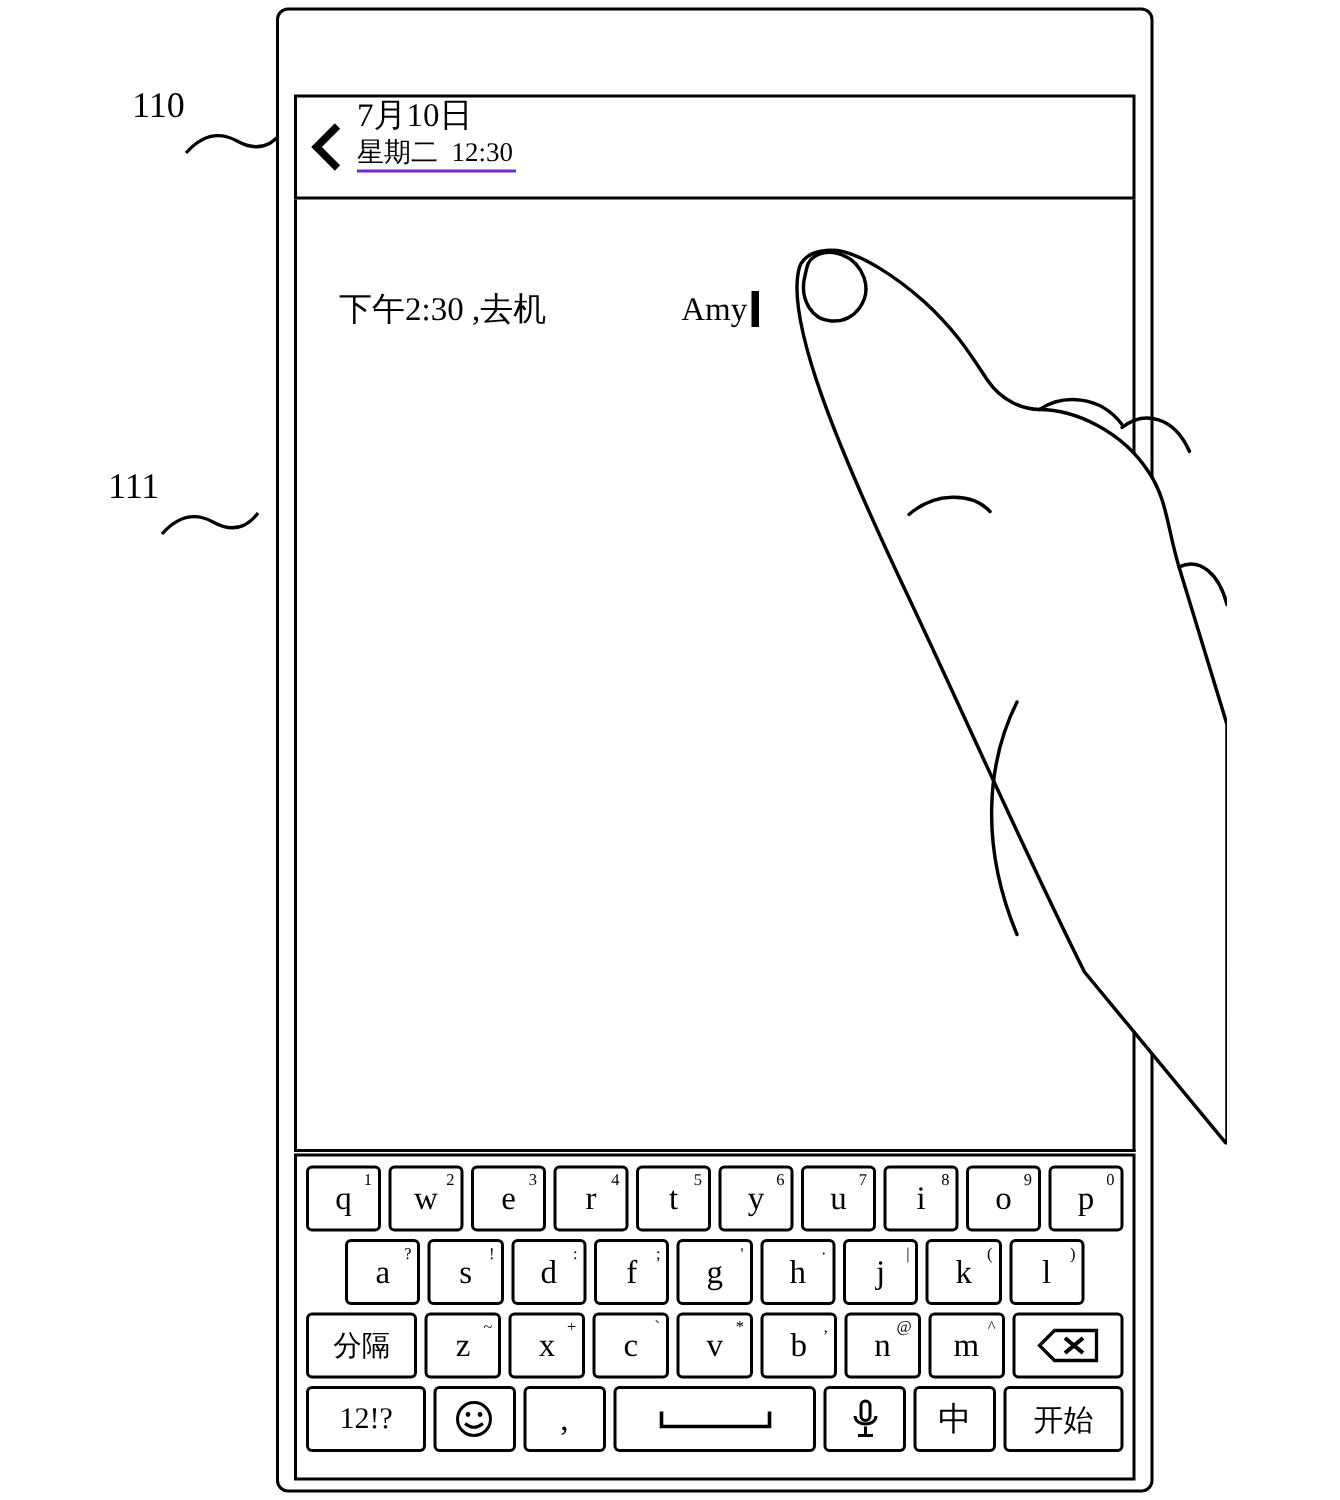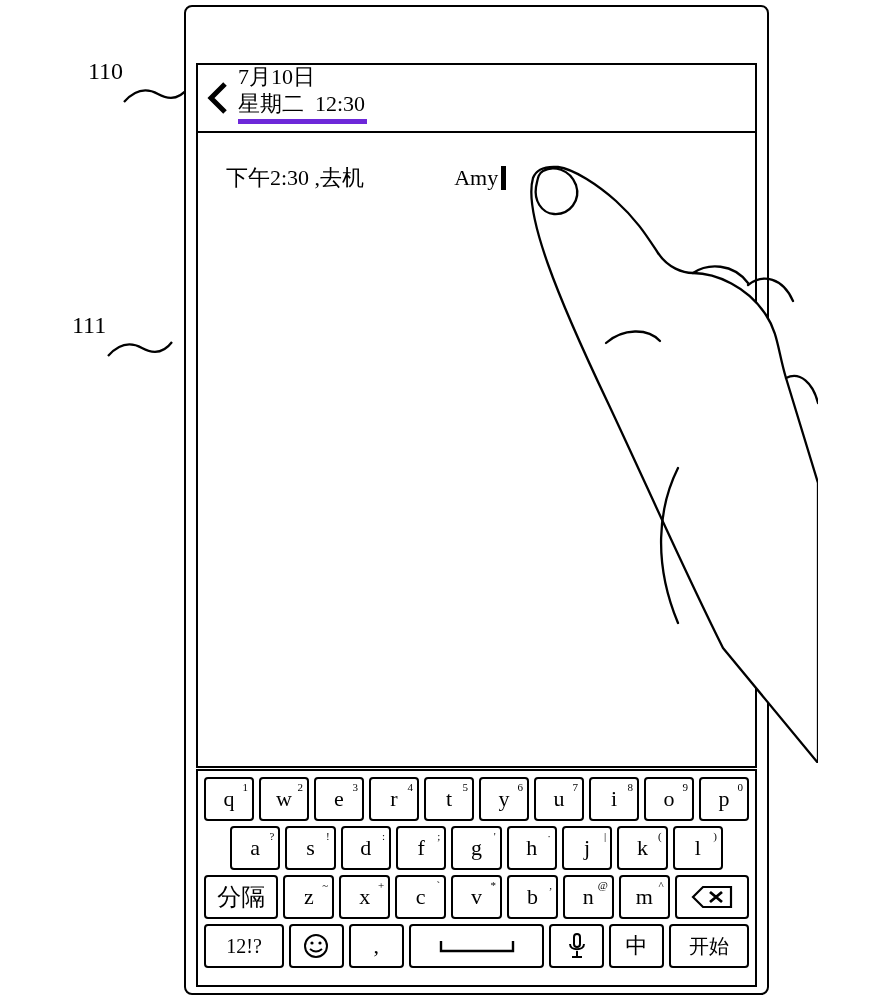--- a/index.html
+++ b/index.html
@@ -36,33 +36,33 @@
     border: 2px solid #000;
     display: flex;
   }
   .back-icon {
     width: 40px;
     display: flex;
     align-items: center;
     justify-content: center;
   }
   .header-text .date { font-size: 22px; line-height: 1.1; }
-  .header-text .daytime { font-size: 22px; border-bottom: 5px solid #6d28d9; display: inline-block; padding-right: 2px;}
+  .header-text .daytime { font-size: 18px; border-bottom: 2px solid #6d28d9; display: inline-block; padding-right: 2px;}
   .content {
     position: absolute;
     left: 10px; right: 10px;
     top: 126px;
     bottom: 225px;
     border-left: 2px solid #000;
     border-right: 2px solid #000;
     border-bottom: 2px solid #000;
   }
   .textline {
     position: absolute;
-    top: 30px;
+    top: 58px;
     left: 28px;
     font-size: 22px;
     display: flex;
     align-items: center;
   }
   .textline .gap { display:inline-block; width: 90px; }
   .cursor {
     display:inline-block;
     width:5px; height:24px; background:#000;
     margin-left:3px; vertical-align: middle;
@@ -257,21 +257,21 @@
       <div class="key">
           <span>k</span>
           <span class="sup">(</span>
         </div>
       <div class="key">
           <span>l</span>
           <span class="sup">)</span>
         </div>
     </div>
     <div class="krow r3">
-      <div class="key wide" style="font-size:24px;">
+      <div class="key wide" style="font-size:19px;">
           <span>分隔</span>
         </div>
       <div class="key">
           <span>z</span>
           <span class="sup">~</span>
         </div>
       <div class="key">
           <span>x</span>
           <span class="sup">+</span>
         </div>

